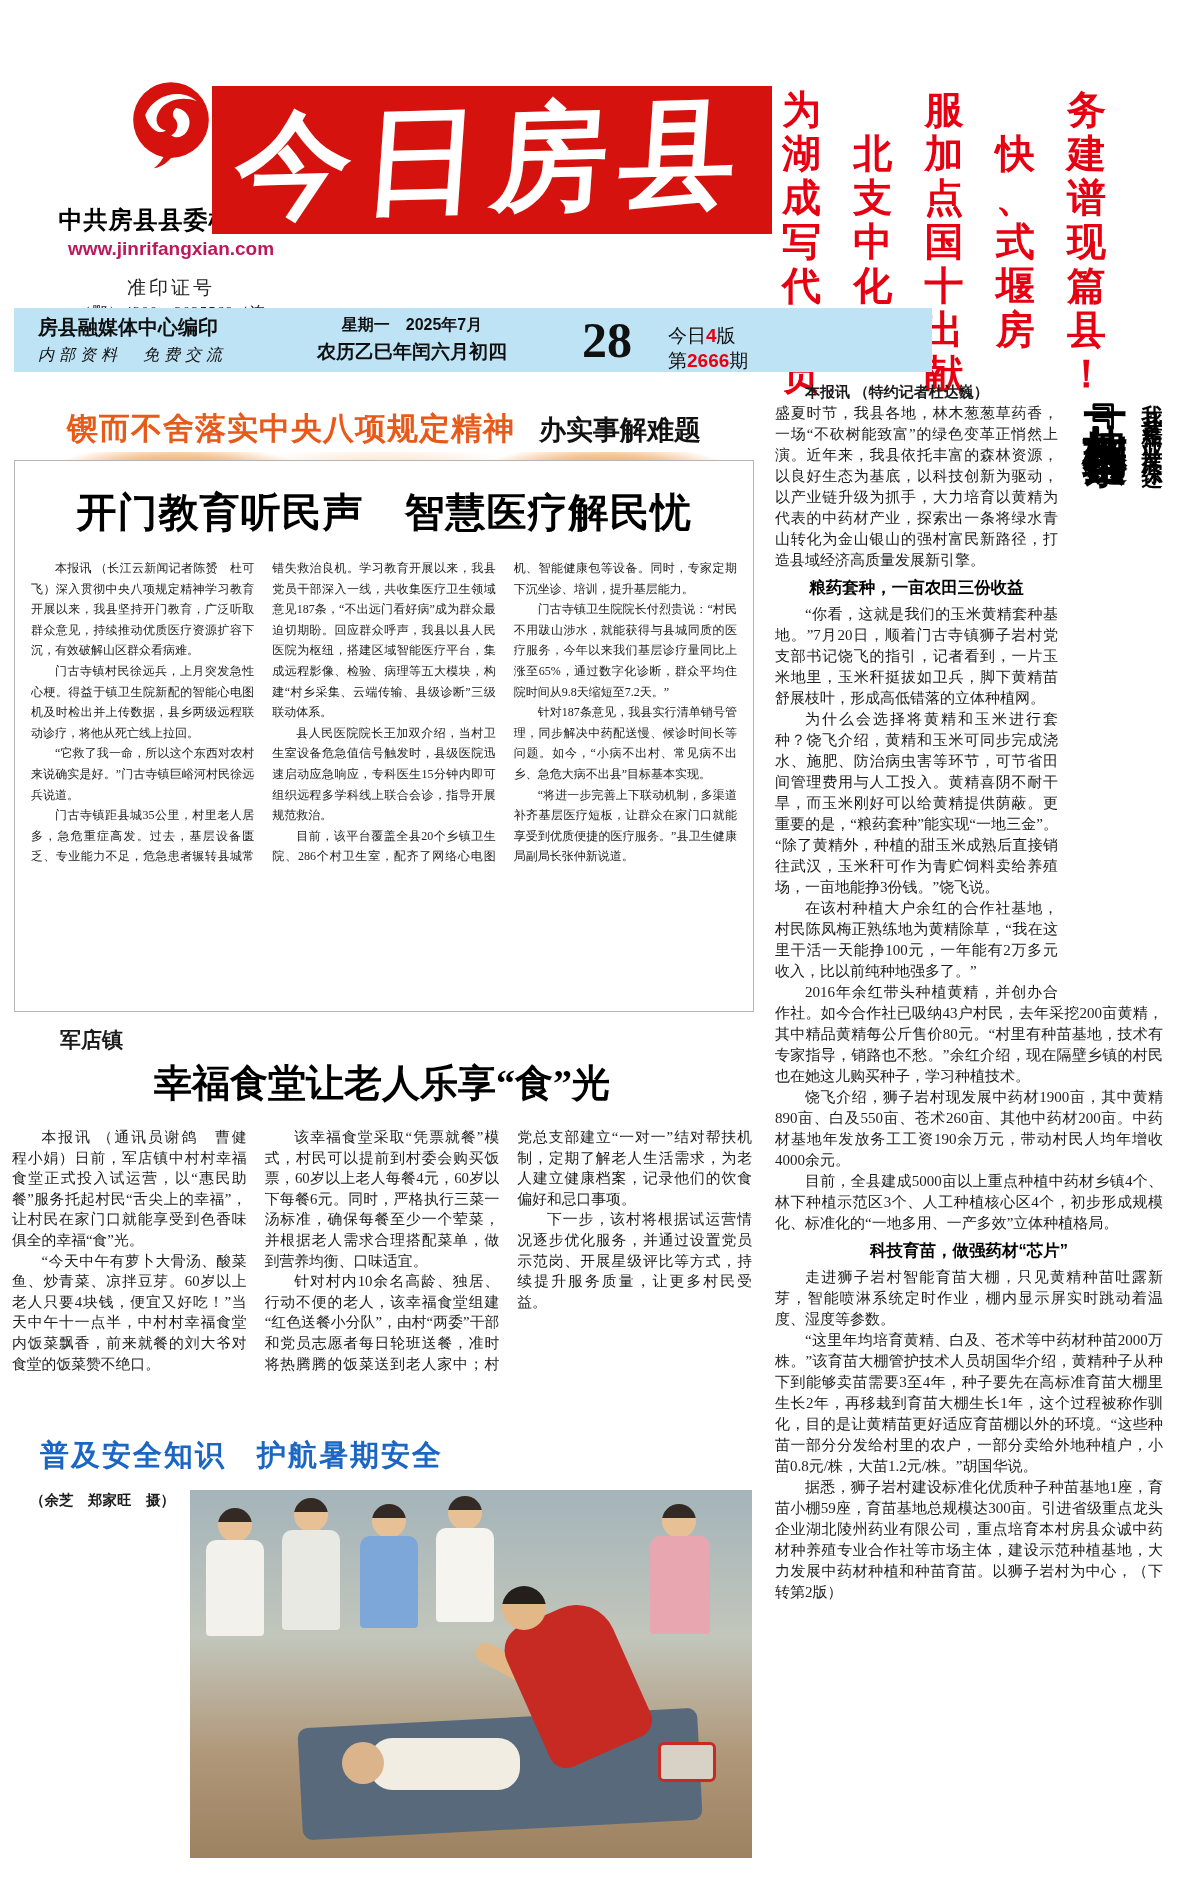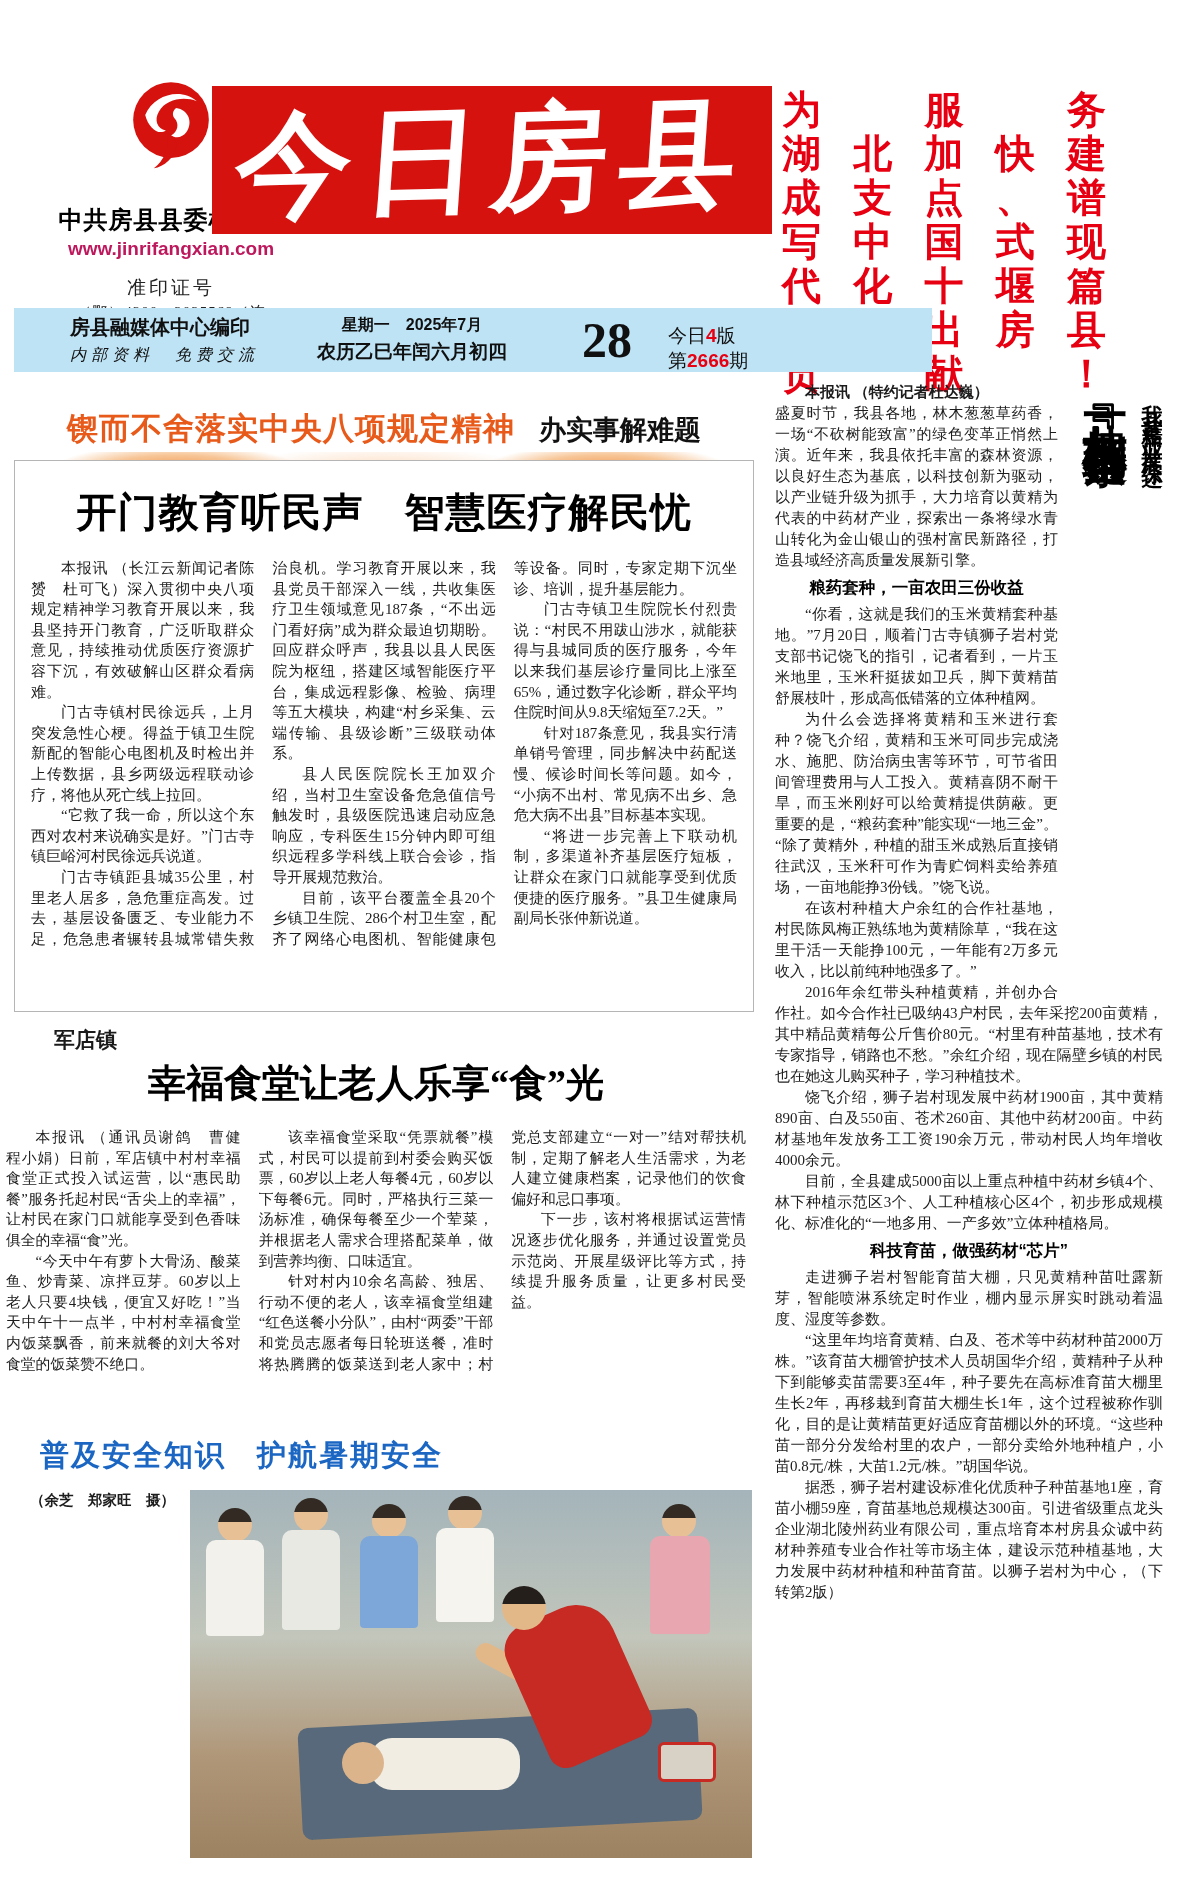--- a/index.html
+++ b/index.html
@@ -33,21 +33,21 @@
     font-family:"Liberation Sans","DejaVu Sans",sans-serif;
     font-weight:900;font-size:39px;line-height:44px;color:#e60012;
     white-space:pre-line;text-align:justify;text-align-last:justify;letter-spacing:2px;
   }
 
   
   .datebar{
     position:absolute;left:14px;top:308px;width:918px;height:64px;
     background:#bee3f5;display:flex;align-items:center;color:#101010;
   }
-  .pub-block{width:268px;padding-left:56px;}
+  .pub-block{width:268px;padding-left:24px;}
   .pub-line{font-family:"Liberation Sans","DejaVu Sans",sans-serif;font-weight:700;font-size:20px;}
   .note-line{font-style:italic;font-size:16px;letter-spacing:5px;margin-top:4px;}
   .date-block{width:260px;text-align:center;font-family:"Liberation Sans","DejaVu Sans",sans-serif;font-weight:700;}
   .date-l1{font-size:16px;}
   .date-l2{font-size:19px;margin-top:3px;}
   .day-num{font-size:50px;font-weight:700;margin:0 36px 0 40px;font-family:"Liberation Serif","DejaVu Serif",serif;}
   .ed-block{font-family:"Liberation Sans","DejaVu Sans",sans-serif;font-size:19px;line-height:25px;margin-top:16px;}
   .num-red{color:#e60012;font-weight:700;}
 
   
@@ -66,24 +66,24 @@
   .main-box{
     position:absolute;left:14px;top:460px;width:740px;height:552px;
     border:1px solid #b5b5b5;background:#fff;padding:0 16px;overflow:hidden;
   }
   .main-headline{
     margin:24px 0 0 0;text-align:center;font-size:40px;font-weight:900;
     letter-spacing:1px;color:#000;white-space:nowrap;
   }
   .cols3{column-count:3;column-gap:18px;text-align:justify;overflow:hidden;}
   .cols3 p{margin:0;text-indent:2em;}
-  .main-cols{margin-top:18px;height:438px;font-size:15px;line-height:20.6px;color:#1c1c1c;}
-
-  
-  .canteen{position:absolute;left:6px;top:1026px;width:740px;}
+  .main-cols{margin-top:18px;height:438px;font-size:12px;line-height:20.6px;color:#1c1c1c;}
+
+  
+  .canteen{position:absolute;left:12px;top:1026px;width:740px;}
   .canteen-label{font-family:"Liberation Sans","DejaVu Sans",sans-serif;font-weight:700;font-size:21px;color:#1a1a1a;margin-left:48px;}
   .canteen-headline{margin:4px 0 0 0;text-align:center;font-size:38px;font-weight:900;color:#000;white-space:nowrap;}
   .canteen-cols{margin-top:18px;height:302px;font-size:14.8px;line-height:20.6px;color:#1c1c1c;}
 
   
   .safety{position:absolute;left:14px;top:1436px;width:740px;}
   .safety-headline{
     font-family:"Liberation Sans","DejaVu Sans",sans-serif;font-weight:900;
     font-size:29px;color:#1a66c2;letter-spacing:2px;margin-left:26px;white-space:nowrap;
   }

